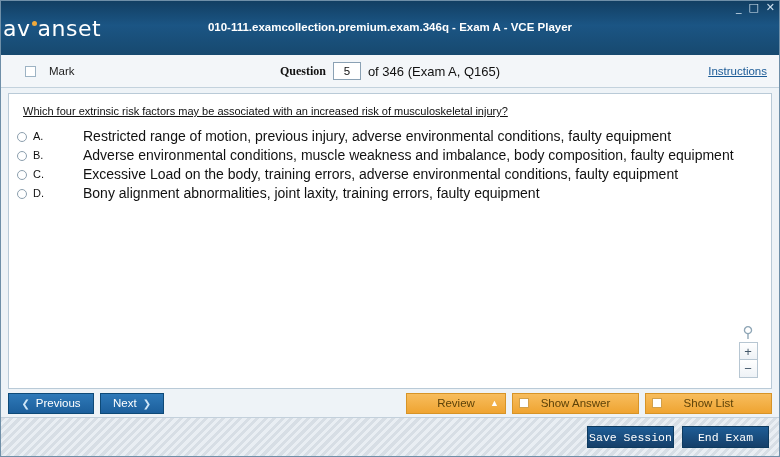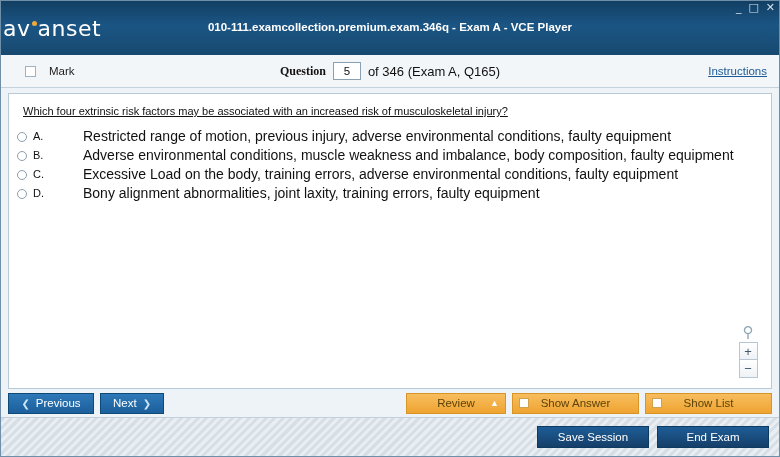--- a/index.html
+++ b/index.html
@@ -290,30 +290,31 @@
     height: 38px;
     background-image: repeating-linear-gradient(135deg, #d7dee5 0px, #d7dee5 3px, #e9eef3 3px, #e9eef3 6px);
     border-top: 1px solid #c3d0db;
     display: flex;
     align-items: center;
     justify-content: flex-end;
     padding-right: 10px;
     gap: 8px;
   }
   .btn-dark {
-    width: 112px;
+    width: 87px;
     height: 22px;
     background: linear-gradient(to bottom, #1e5d96, #153f69);
     border: 1px solid #0d3a5f;
     color: #ffffff;
     font-size: 11.5px;
     display: flex;
     align-items: center;
     justify-content: center;
     box-sizing: border-box;
+    font-family: Liberation Mono, monospace;
   }
 </style>
 </head>
 <body>
 
 <div class="app">
 
   <div class="titlebar">
     <div class="logo">
       <span>a</span><span>v</span><span class="logo-dot"></span><span>an</span><span>set</span>

